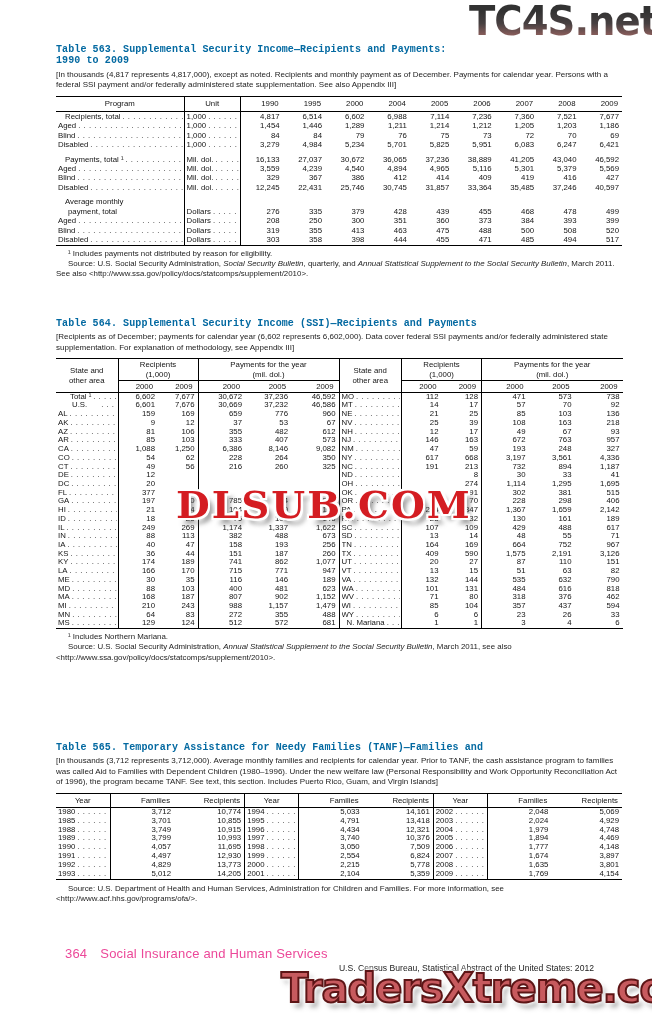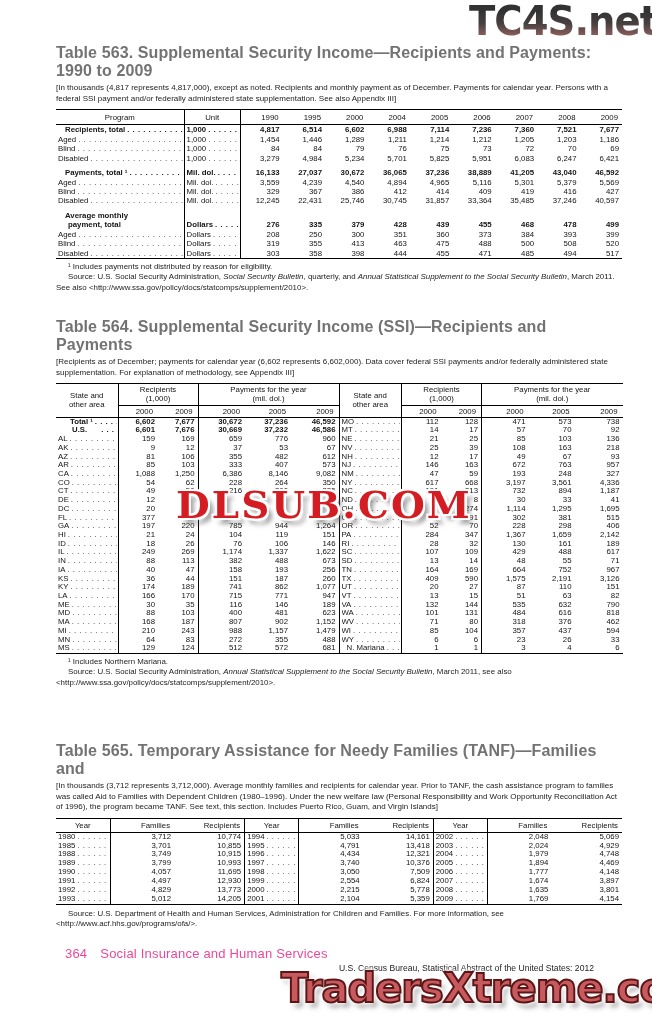--- a/index.html
+++ b/index.html
@@ -1,30 +1,30 @@
 <!DOCTYPE html>
 <html><head>
 <meta charset="utf-8">
 <style>
 *{box-sizing:border-box}
 html,body{margin:0;padding:0}
 body{width:652px;height:1024px;position:relative;overflow:hidden;background:#ffffff;
      font-family:"Liberation Sans",sans-serif;color:#161616}
 .section{position:absolute;left:56px;width:566px}
-.ttl{font-family:Liberation Sans, sans-serif;font-weight:700;font-size:16px;line-height:1.13;letter-spacing:.1px;color:#737373}
+.ttl{font-family:Liberation Mono, monospace;font-weight:700;font-size:10px;line-height:1.13;letter-spacing:.1px;color:#0369a1}
 .note{font-size:8px;line-height:1.32;margin-top:3px;color:#1c1c1c}
 .fnote{font-size:7.9px;line-height:1.3;margin-top:3px;text-indent:12px;color:#1c1c1c}
 .src{font-size:7.9px;line-height:1.3;margin-top:0;text-indent:12px;color:#1c1c1c}
 .it{font-style:italic}
 table{border-collapse:collapse;table-layout:fixed;width:100%;font-size:7.8px;color:#141414}
 .rule-table{border-top:1.5px solid #000;border-bottom:1.4px solid #000;margin-top:5px}
 thead th{font-weight:400;padding:1px 2px;vertical-align:middle}
 .vl{border-right:1px solid #000}
 .vlh{border-right:1.4px solid #000}
-.b{font-weight:bold}
+.b{font-weight:normal}
 .num{text-align:right;padding:0 3px 0 0;white-space:nowrap;overflow:hidden}
 .num-h{text-align:right;padding-right:4px}
 .ctr{text-align:center}
 .lf{display:flex;overflow:hidden;white-space:nowrap}
 .ld{flex:1 1 0;overflow:hidden;margin-left:2px;letter-spacing:.5px}
 .lblc,.unit{padding:0 1px 0 2px;overflow:hidden}
 #t563 td{line-height:9.45px;vertical-align:bottom}
 #t563 thead th{border-bottom:1px solid #000;height:15px}
 #t563 .gap td{padding-top:5px}
 #t563 .l1{padding-left:7px}

